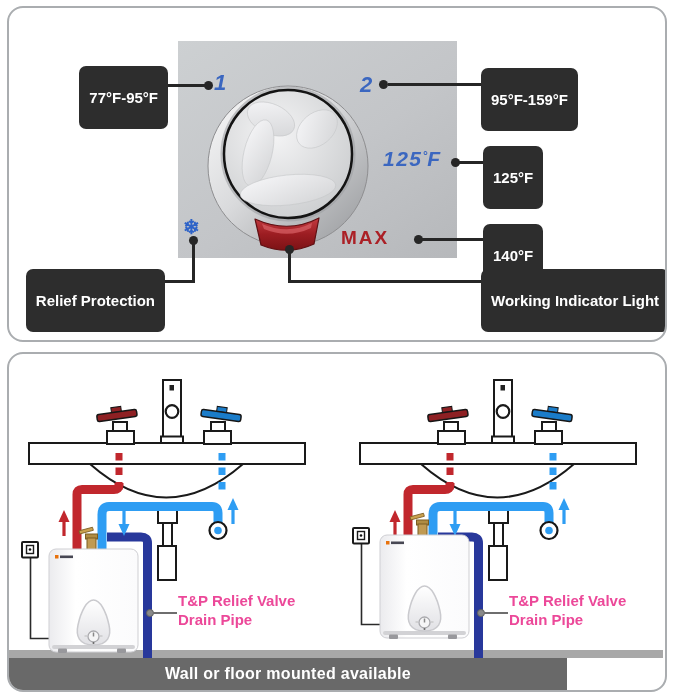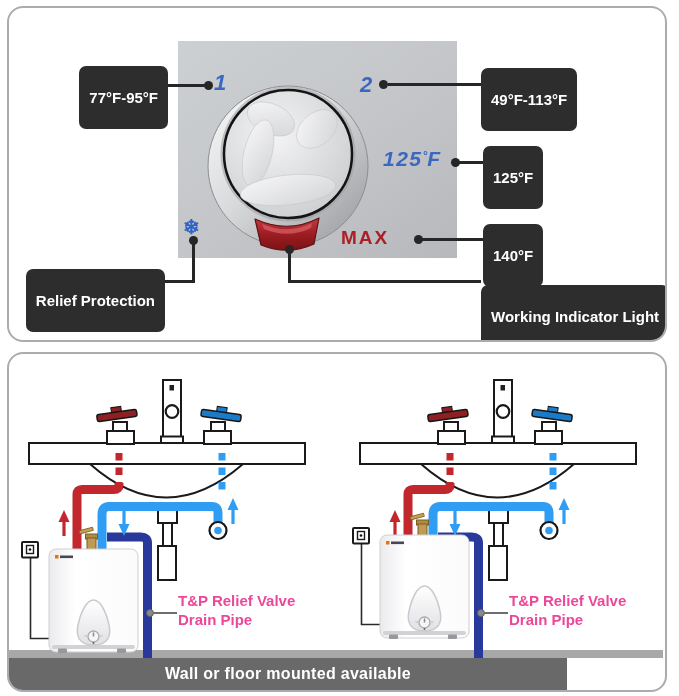--- a/index.html
+++ b/index.html
@@ -86,25 +86,25 @@
   <div class="cline" style="left:157px;top:76px;width:42px;height:3px;"></div>
   <div class="cline" style="left:379px;top:75px;width:93px;height:3px;"></div>
   <div class="cline" style="left:450px;top:153px;width:24px;height:3px;"></div>
   <div class="cline" style="left:413px;top:230px;width:61px;height:3px;"></div>
   <div class="cline" style="left:183px;top:236px;width:3px;height:39px;"></div>
   <div class="cline" style="left:154px;top:272px;width:32px;height:3px;"></div>
   <div class="cline" style="left:279px;top:245px;width:3px;height:30px;"></div>
   <div class="cline" style="left:279px;top:272px;width:193px;height:3px;"></div>
 
   <div class="lbl" style="right:497px;top:58px;">77°F-95°F</div>
-  <div class="lbl" style="left:472px;top:60px;">49°F-113°F</div>
+  <div class="lbl" style="left:472px;top:60px;">95°F-159°F</div>
   <div class="lbl" style="left:474px;top:138px;">125°F</div>
   <div class="lbl" style="left:474px;top:216px;">140°F</div>
   <div class="lbl" style="right:500px;top:261px;">Relief Protection</div>
-  <div class="lbl" style="left:472px;top:277px;">Working Indicator Light</div>
+  <div class="lbl" style="left:472px;top:261px;">Working Indicator Light</div>
 </div>
 
 <div class="panel" id="bottom-panel">
   <div class="floor"></div>
   <div class="banner">Wall or floor mounted available</div>
 
   <svg class="diagram" id="diagram-left" viewBox="0 0 300 286">
     <defs>
       <linearGradient id="htrL" x1="0" y1="0" x2="1" y2="0">
         <stop offset="0" stop-color="#ebebee"></stop>

